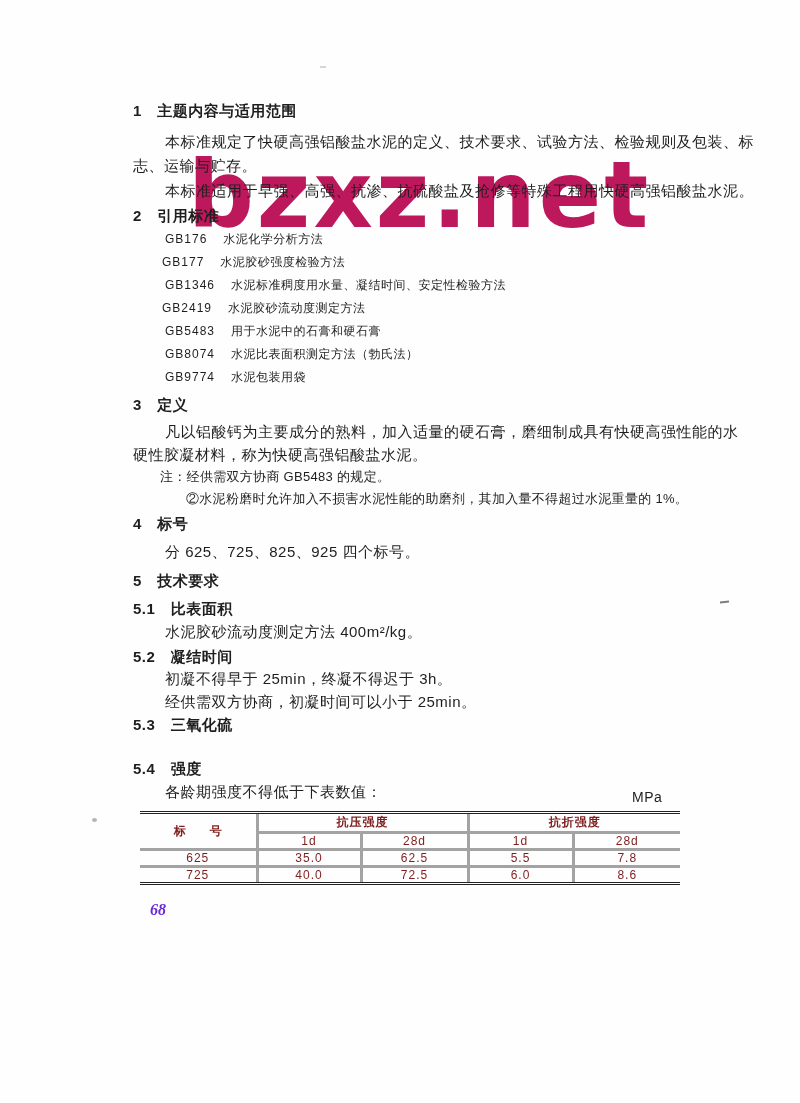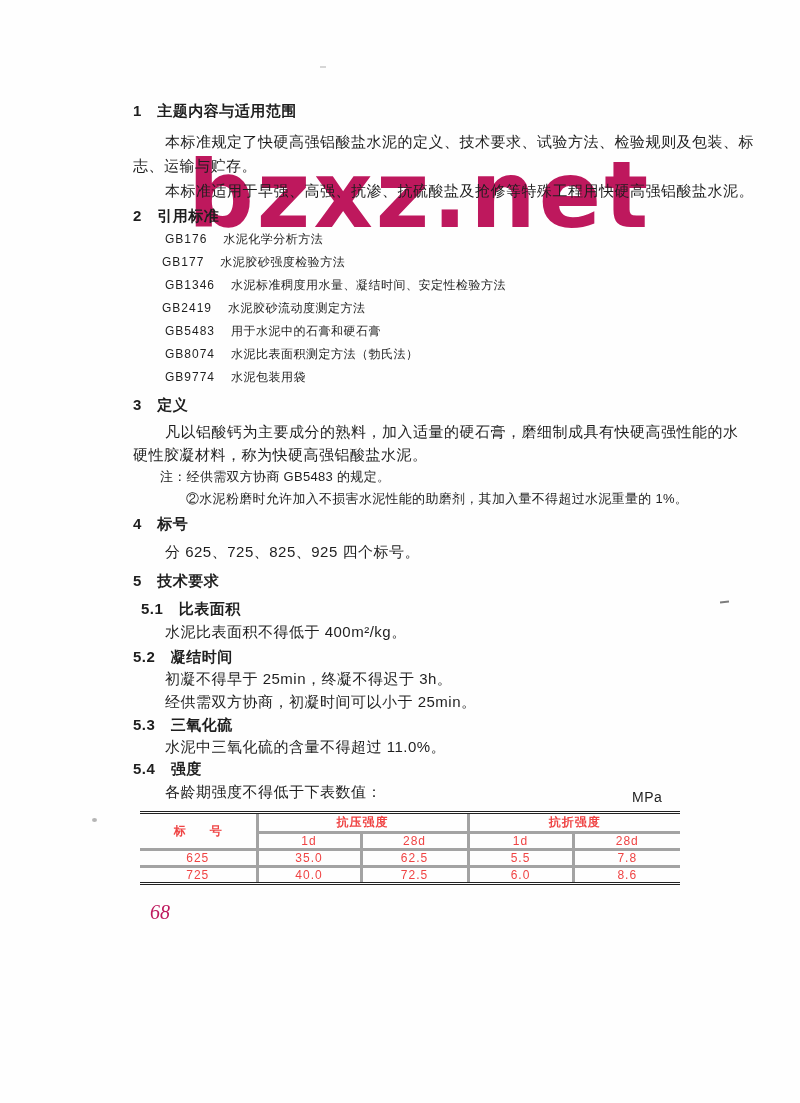--- a/index.html
+++ b/index.html
@@ -22,38 +22,38 @@
     left:188px; top:142px;
     font-size:92px; font-weight:900;
     letter-spacing:3px;
     color:#be185d;
     font-family:"DejaVu Sans", sans-serif;
     user-select:none;
   }
   .unit-label { font-size:14px; letter-spacing:0.5px; }
   .strength-table {
     border-collapse:collapse; table-layout:fixed;
-    width:540px; font-size:12px; color:#ef4444;
+    width:540px; font-size:12px; color:#7f1d1d;
   }
   .strength-table th, .strength-table td {
     border:3px solid #a3a3a3; font-weight:normal;
     text-align:center; padding:0; height:14px;
     letter-spacing:1px; overflow:hidden;
   }
   .strength-table th.grade { font-weight:bold; letter-spacing:0; }
   .strength-table th.group { font-weight:bold; }
   .strength-table tr > *:first-child { border-left:none; }
   .strength-table tr > *:last-child { border-right:none; }
   .strength-table thead tr:first-child > * { border-top:3px double #222; }
   .strength-table thead tr:last-child > * { border-bottom:2px solid #222; }
   .strength-table thead th.grade { border-bottom:2px solid #222; }
   .strength-table tbody tr:last-child > * { border-bottom:3px double #222; }
   .page-number {
     font-family:"Liberation Serif", serif;
-    font-style:italic; font-size:20px; color:#be185d;
+    font-style:italic; font-size:16px; color:#6d28d9;font-weight:bold;
   }
   .artifact { position:absolute; z-index:2; }
 </style>
 </head>
 <body>
 
 <div class="page">
 
   <div class="watermark">bzxz.net</div>
 
@@ -90,29 +90,28 @@
   <div class="abs body-line" style="left:133px; top:446px;">硬性胶凝材料，称为快硬高强铝酸盐水泥。</div>
   <div class="abs body-line" style="left:165px; top:423px;">凡以铝酸钙为主要成分的熟料，加入适量的硬石膏，磨细制成具有快硬高强性能的水</div>
   <div class="abs note-line" style="left:160px; top:468px;">注：经供需双方协商 GB5483 的规定。</div>
   <div class="abs note-line" style="left:186px; top:490px;">②水泥粉磨时允许加入不损害水泥性能的助磨剂，其加入量不得超过水泥重量的 1%。</div>
 
   <div class="abs heading" style="left:133px; top:515px;">4　标号</div>
   <div class="abs body-line" style="left:165px; top:543px;">分 625、725、825、925 四个标号。</div>
 
   <div class="abs heading" style="left:133px; top:572px;">5　技术要求</div>
 
-  <div class="abs heading" style="left:133px; top:600px;margin-left:8px;">5.1　比表面积</div>
-  <div class="abs body-line" style="left:165px; top:623px;">水泥比表面积不得低于 400m²/kg。</div>
+  <div class="abs heading" style="left:133px; top:600px;">5.1　比表面积</div>
+  <div class="abs body-line" style="left:165px; top:623px;">水泥胶砂流动度测定方法 400m²/kg。</div>
 
   <div class="abs heading" style="left:133px; top:648px;">5.2　凝结时间</div>
   <div class="abs body-line" style="left:165px; top:670px;">初凝不得早于 25min，终凝不得迟于 3h。</div>
   <div class="abs body-line" style="left:165px; top:693px;">经供需双方协商，初凝时间可以小于 25min。</div>
 
   <div class="abs heading" style="left:133px; top:716px;">5.3　三氧化硫</div>
-  <div class="abs body-line" style="left:165px; top:738px;">水泥中三氧化硫的含量不得超过 11.0%。</div>
 
   <div class="abs heading" style="left:133px; top:760px;">5.4　强度</div>
   <div class="abs body-line" style="left:165px; top:783px;">各龄期强度不得低于下表数值：</div>
 
   <div class="abs unit-label" style="left:632px; top:789px;">MPa</div>
 
   <table class="strength-table abs" style="left:140px; top:811px;">
     <colgroup>
       <col style="width:117px">
         <col style="width:104px">

